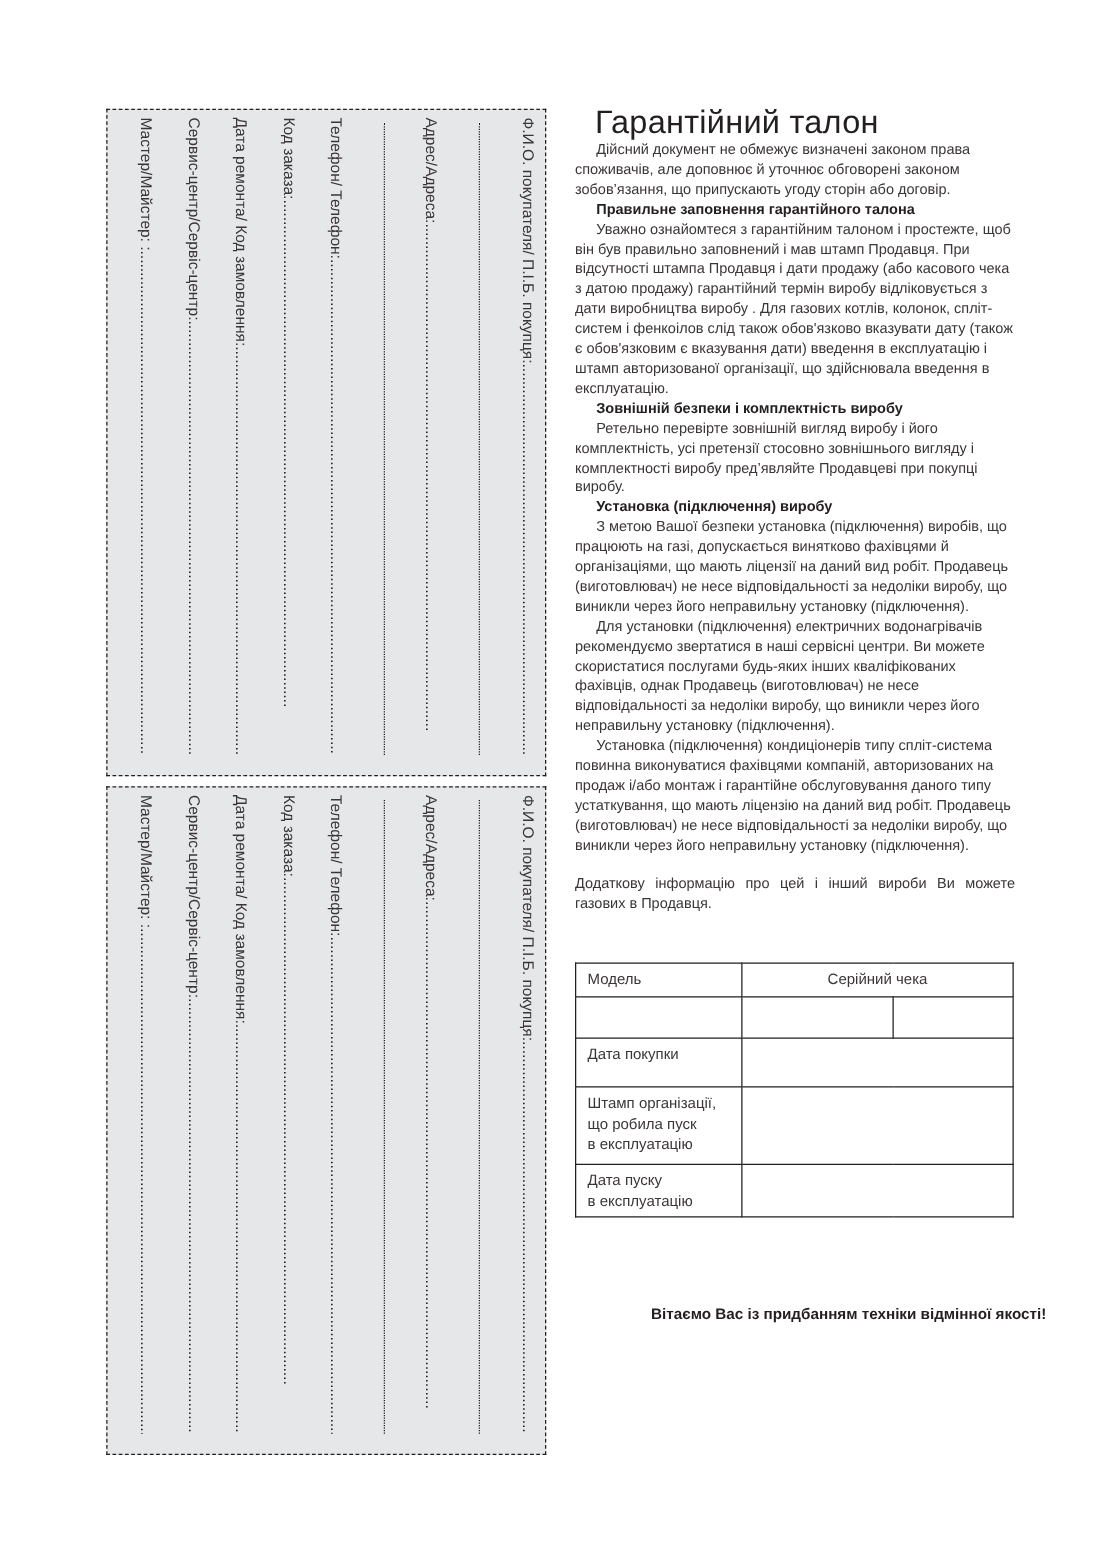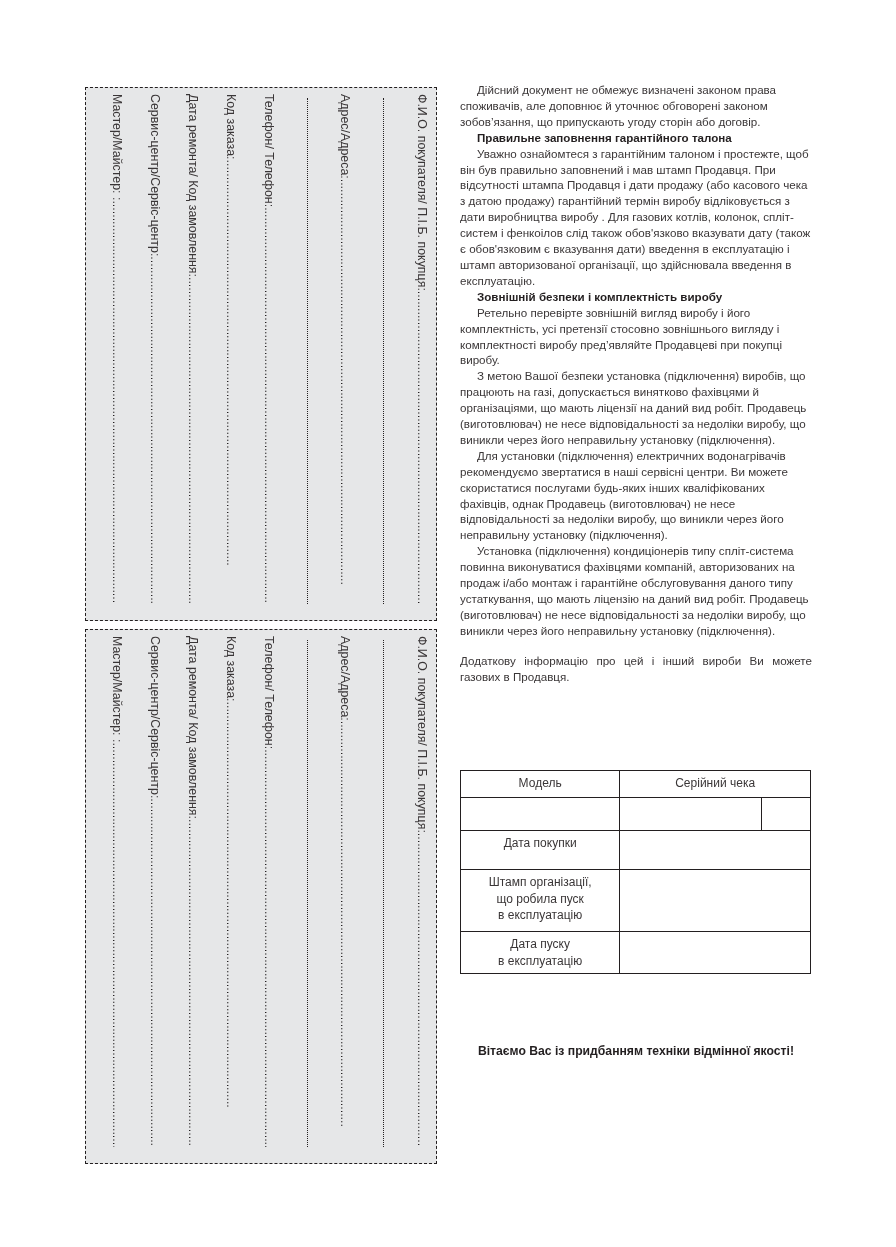--- a/index.html
+++ b/index.html
@@ -24,25 +24,25 @@
   .right { position:absolute; left:460px; top:82px; width:352px; }
   .title { font-size:26px; font-weight:normal; margin:0 0 0 16px; line-height:30px; letter-spacing:0.2px; color:#231f20; }
   .body-text { font-size:11.6px; line-height:15.9px; color:#3a3637; }
   .body-text p { margin:0; text-indent:17px; }
   .body-text p.h { font-weight:bold; color:#231f20; }
   .body-text p.noind { text-indent:0; text-align:justify; }
   .gap { height:14px; }
 
   table.warranty { position:absolute; left:460px; top:770px; width:351px; border-collapse:collapse;
                    font-size:12px; color:#3a3637; }
-  table.warranty td { border:1.6px solid #231f20; padding:4px 24px; vertical-align:top; line-height:16.5px;text-align:center; }
+  table.warranty td { border:1.6px solid #231f20; padding:4px 9px; vertical-align:top; line-height:16.5px; }
   table.warranty td.lab { width:114px; }
   .center { text-align:center; }
 
-  .greeting { position:absolute; left:444px; top:1044px; width:350px; text-align:right;
+  .greeting { position:absolute; left:487px; top:1044px; width:350px; text-align:right;
               font-size:12.2px; font-weight:bold; color:#231f20; }
 </style>
 </head>
 <body>
 
 <div class="coupon c1">
   <div class="fcol" style="right:5px"><span class="lbl">Ф.И.О. покупателя/ П.І.Б. покупця:</span><span class="dots">......................................................................................................................</span></div>
   <div class="dline" style="right:52px"></div>
   <div class="fcol" style="right:82px"><span class="lbl">Адрес/Адреса:</span><span class="dots">......................................................................................................................</span></div>
   <div class="dline" style="right:128px"></div>
@@ -59,26 +59,28 @@
   <div class="fcol" style="right:82px"><span class="lbl">Адрес/Адреса:</span><span class="dots">......................................................................................................................</span></div>
   <div class="dline" style="right:128px"></div>
   <div class="fcol" style="right:158px"><span class="lbl">Телефон/ Телефон:</span><span class="dots">......................................................................................................................</span></div>
   <div class="fcol" style="right:196px"><span class="lbl">Код заказа:</span><span class="dots">......................................................................................................................</span></div>
   <div class="fcol" style="right:234px"><span class="lbl">Дата ремонта/ Код замовлення:</span><span class="dots">......................................................................................................................</span></div>
   <div class="fcol" style="right:272px"><span class="lbl">Сервис-центр/Сервіс-центр:</span><span class="dots">......................................................................................................................</span></div>
   <div class="fcol" style="right:310px"><span class="lbl">Мастер/Майстер: :</span><span class="dots">......................................................................................................................</span></div>
 </div>
 
 <div class="right">
+  <h1 class="title">Гарантійний талон</h1>
   <div class="body-text">
     <p>Дійсний документ не обмежує визначені законом права споживачів, але доповнює й уточнює обговорені законом зобов’язання, що припускають угоду сторін або договір.</p>
     <p class="h">Правильне заповнення гарантійного талона</p>
     <p>Уважно ознайомтеся з гарантійним талоном і простежте, щоб він був правильно заповнений і мав штамп Продавця. При відсутності штампа Продавця і дати продажу (або касового чека з датою продажу) гарантійний термін виробу відліковується з дати виробництва виробу . Для газових котлів, колонок, спліт-систем і фенкоілов слід також обов'язково вказувати дату (також є обов'язковим є вказування дати) введення в експлуатацію і штамп авторизованої організації, що здійснювала введення в експлуатацію.</p>
     <p class="h">Зовнішній безпеки і комплектність виробу</p>
     <p>Ретельно перевірте зовнішній вигляд виробу і його комплектність, усі претензії стосовно зовнішнього вигляду і комплектності виробу пред’являйте Продавцеві при покупці виробу.</p>
+    <p class="h">Установка (підключення) виробу</p>
     <p>З метою Вашої безпеки установка (підключення) виробів, що працюють на газі, допускається винятково фахівцями й організаціями, що мають ліцензії на даний вид робіт. Продавець (виготовлювач) не несе відповідальності за недоліки виробу, що виникли через його неправильну установку (підключення).</p>
     <p>Для установки (підключення) електричних водонагрівачів рекомендуємо звертатися в наші сервісні центри. Ви можете скористатися послугами будь-яких інших кваліфікованих фахівців, однак Продавець (виготовлювач) не несе відповідальності за недоліки виробу, що виникли через його неправильну установку (підключення).</p>
     <p>Установка (підключення) кондиціонерів типу спліт-система повинна виконуватися фахівцями компаній, авторизованих на продаж і/або монтаж і гарантійне обслуговування даного типу устаткування, що мають ліцензію на даний вид робіт. Продавець (виготовлювач) не несе відповідальності за недоліки виробу, що виникли через його неправильну установку (підключення).</p>
     <div class="gap"></div>
     <p class="noind">Додаткову інформацію про цей і інший вироби Ви можете газових в Продавця.</p>
   </div>
 </div>
 
 <table class="warranty">
   <tbody>

